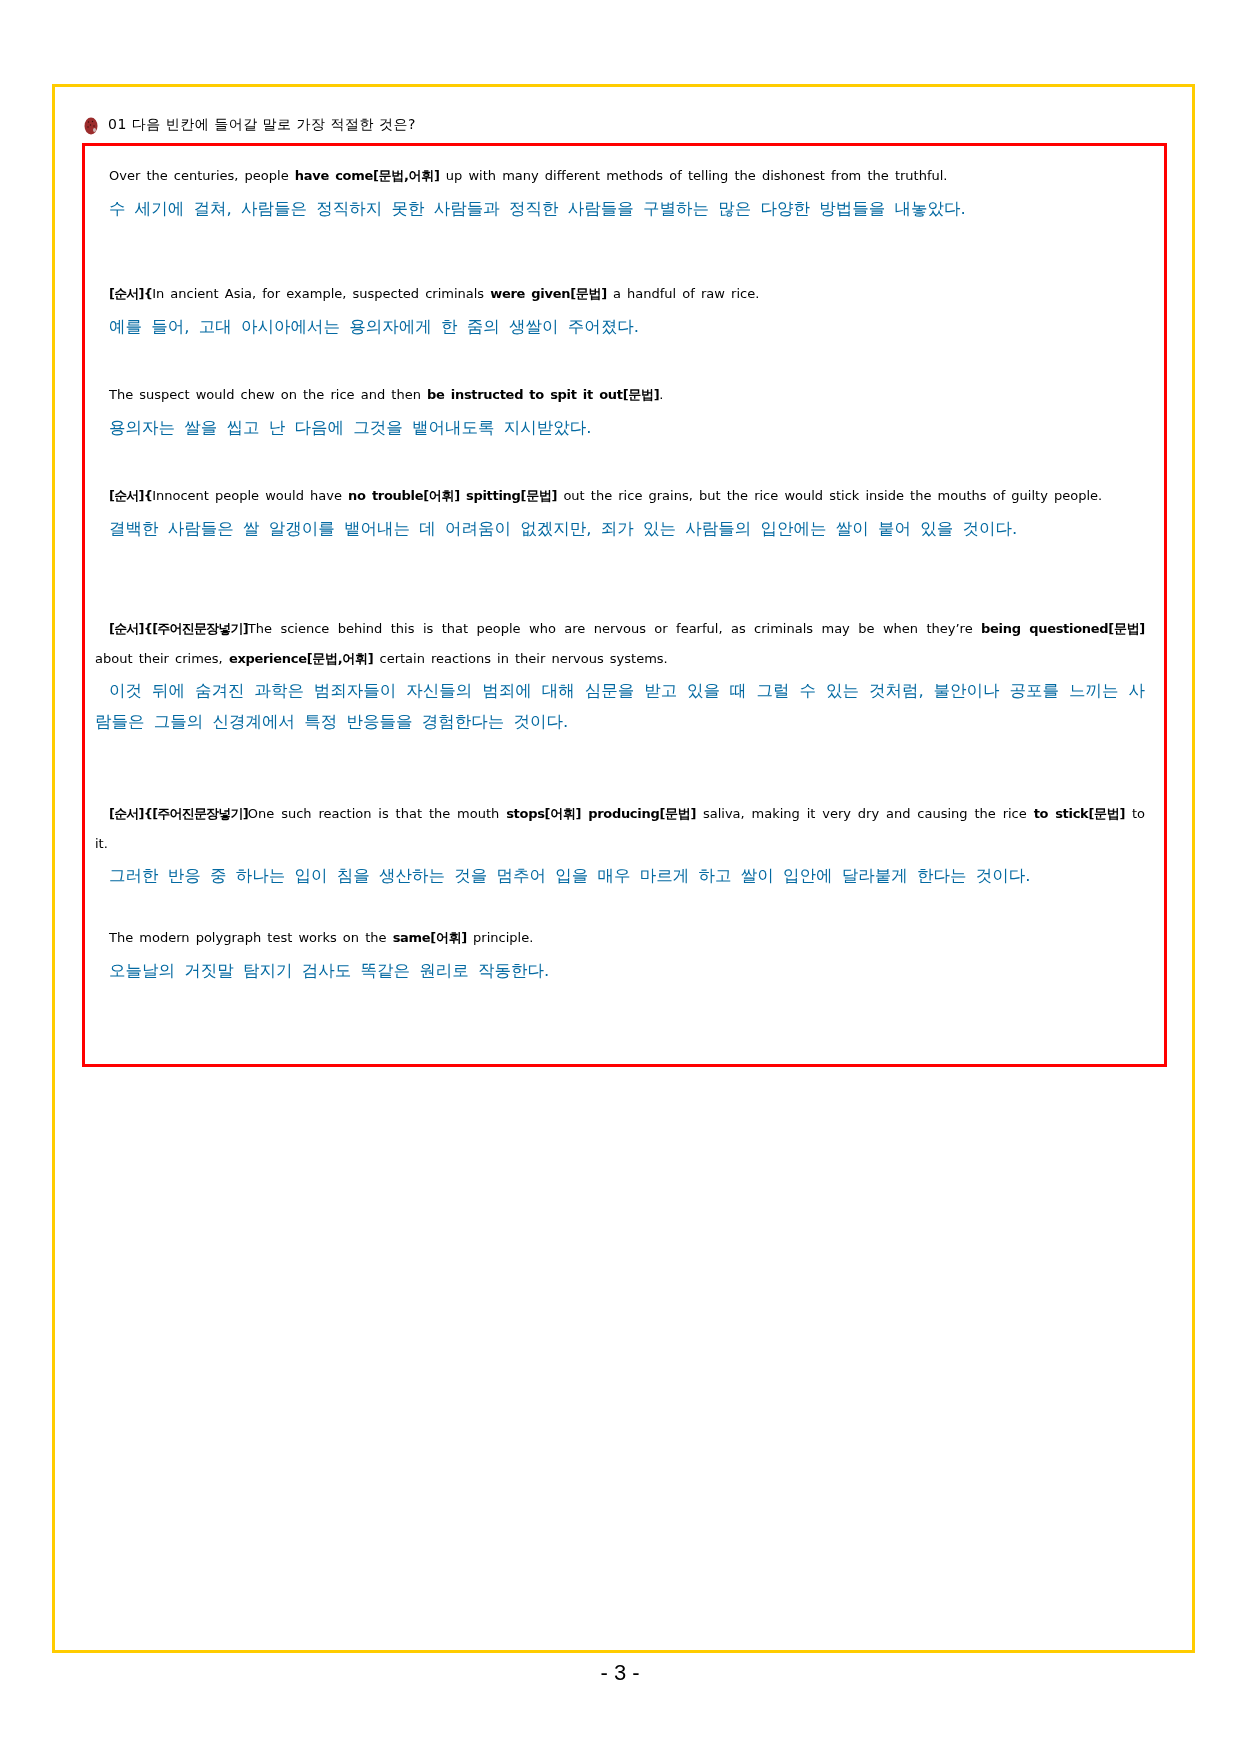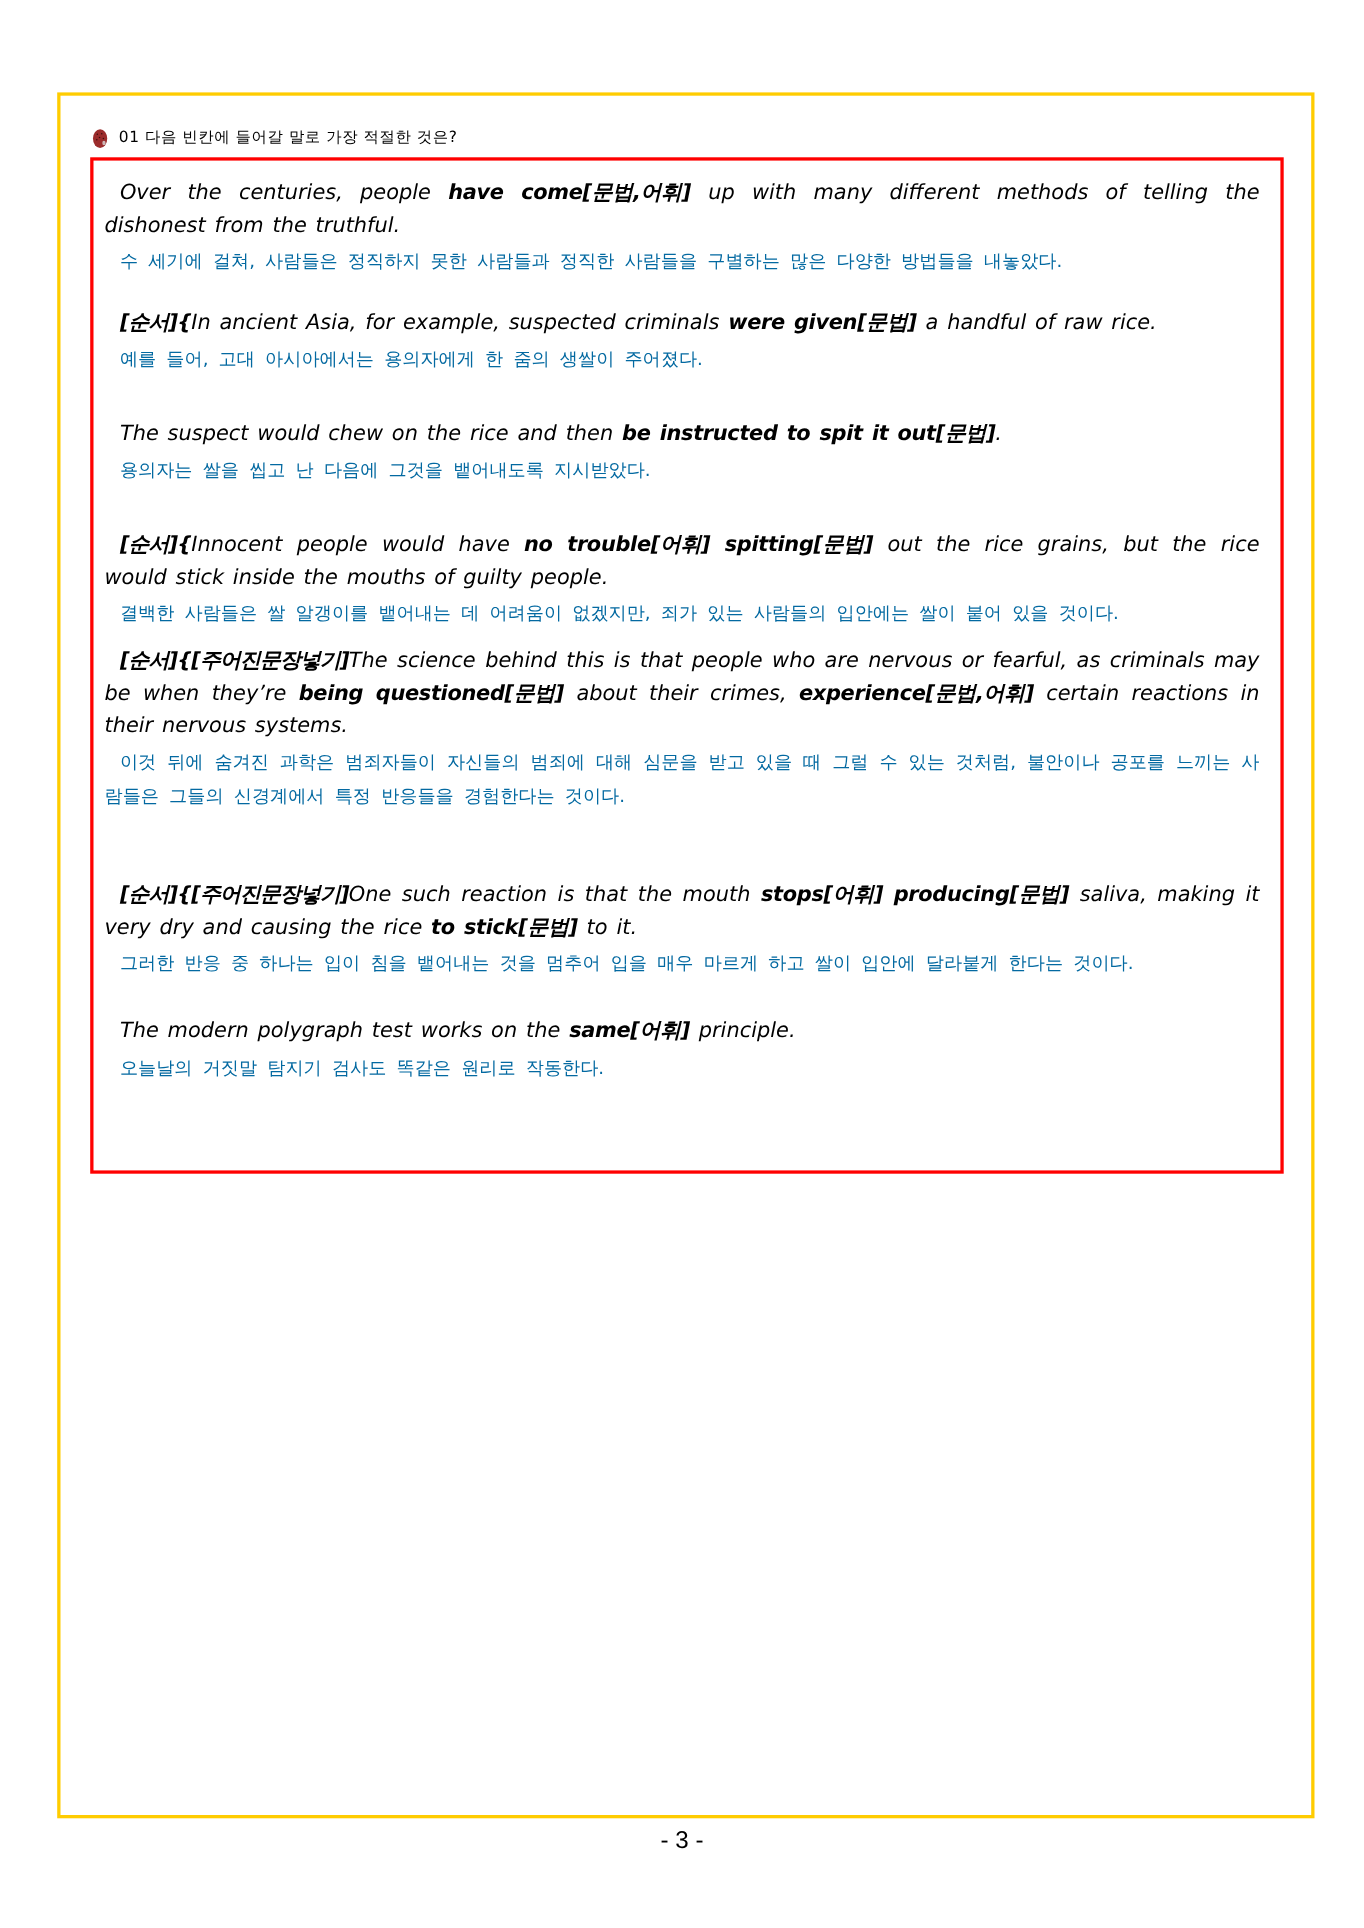--- a/index.html
+++ b/index.html
@@ -6,22 +6,22 @@
   body { width:1240px; height:1753px; position:relative; overflow:hidden;
          font-family:"DejaVu Sans","Liberation Sans",sans-serif; color:#000; }
   .page-frame { position:absolute; left:52px; top:84px; width:1137px; height:1563px;
                 border:3px solid #FFCC00; }
   .question-header { position:absolute; left:84px; top:110px; height:30px;
                      display:flex; align-items:center; font-size:14px; letter-spacing:0.5px; }
   .strawberry { width:14px; height:19px; margin-right:10px; display:inline-block; }
   .passage-box { position:absolute; left:82px; top:143px; width:1079px; height:918px;
                  border:3px solid #FF0000; box-sizing:content-box; }
   .para { position:absolute; left:10px; width:1050px; }
-  .en { font-family:"DejaVu Sans","Liberation Sans",sans-serif; font-size:19px;
-        line-height:29.5px; text-align:justify; text-align-last:left; word-spacing:2px;font-style:italic; }
+  .en { font-family:"DejaVu Sans","Liberation Sans",sans-serif; font-size:13px;
+        line-height:29.5px; text-align:justify; text-align-last:left; word-spacing:2px; }
   .en .indent { display:inline-block; width:14px; }
   .kw { font-weight:bold; font-family:"DejaVu Sans",sans-serif; letter-spacing:-0.3px; }
   .tag { font-weight:bold; letter-spacing:-0.8px; }
   .ko { font-size:16.5px; line-height:31px; margin-top:2px; text-align:justify; text-align-last:left;
         word-spacing:4px; color:#0369a1; }
   .ko .indent { display:inline-block; width:14px; }
   .page-number { position:absolute; left:0; width:1240px; top:1660px; text-align:center;
                  font-size:22px; font-family:"Liberation Sans",sans-serif; }
 </style>
 </head>
@@ -58,28 +58,28 @@
   <div class="para" style="top:234px;">
     <div class="en"><span class="indent"></span><span>The suspect would chew on the rice and then </span><span class="kw">be instructed to spit it out[문법]</span><span>.</span></div>
     <div class="ko"><span class="indent"></span><span>용의자는 쌀을 씹고 난 다음에 그것을 뱉어내도록 지시받았다.</span></div>
   </div>
 
   <div class="para" style="top:335px;">
     <div class="en"><span class="indent"></span><span class="tag">[순서]{</span><span>Innocent people would have </span><span class="kw">no trouble[어휘]</span><span> </span><span class="kw">spitting[문법]</span><span> out the rice grains, but the rice would stick inside the mouths of guilty people.</span></div>
     <div class="ko"><span class="indent"></span><span>결백한 사람들은 쌀 알갱이를 뱉어내는 데 어려움이 없겠지만, 죄가 있는 사람들의 입안에는 쌀이 붙어 있을 것이다.</span></div>
   </div>
 
-  <div class="para" style="top:440px;">
+  <div class="para" style="top:468px;">
     <div class="en"><span class="indent"></span><span class="tag">[순서]{[주어진문장넣기]</span><span>The science behind this is that people who are nervous or fearful, as criminals may be when they’re </span><span class="kw">being questioned[문법]</span><span> about their crimes, </span><span class="kw">experience[문법,어휘]</span><span> certain reactions in their nervous systems.</span></div>
     <div class="ko"><span class="indent"></span><span>이것 뒤에 숨겨진 과학은 범죄자들이 자신들의 범죄에 대해 심문을 받고 있을 때 그럴 수 있는 것처럼, 불안이나 공포를 느끼는 사람들은 그들의 신경계에서 특정 반응들을 경험한다는 것이다.</span></div>
   </div>
 
   <div class="para" style="top:653px;">
     <div class="en"><span class="indent"></span><span class="tag">[순서]{[주어진문장넣기]</span><span>One such reaction is that the mouth </span><span class="kw">stops[어휘]</span><span> </span><span class="kw">producing[문법]</span><span> saliva, making it very dry and causing the rice </span><span class="kw">to stick[문법]</span><span> to it.</span></div>
-    <div class="ko"><span class="indent"></span><span>그러한 반응 중 하나는 입이 침을 뱉어내는 것을 멈추어 입을 매우 마르게 하고 쌀이 입안에 달라붙게 한다는 것이다.</span></div>
+    <div class="ko"><span class="indent"></span><span>그러한 반응 중 하나는 입이 침을 생산하는 것을 멈추어 입을 매우 마르게 하고 쌀이 입안에 달라붙게 한다는 것이다.</span></div>
   </div>
 
   <div class="para" style="top:777px;">
     <div class="en"><span class="indent"></span><span>The modern polygraph test works on the </span><span class="kw">same[어휘]</span><span> principle.</span></div>
     <div class="ko"><span class="indent"></span><span>오늘날의 거짓말 탐지기 검사도 똑같은 원리로 작동한다.</span></div>
   </div>
 </div>
 
 <div class="page-number">- 3 -</div>
 

